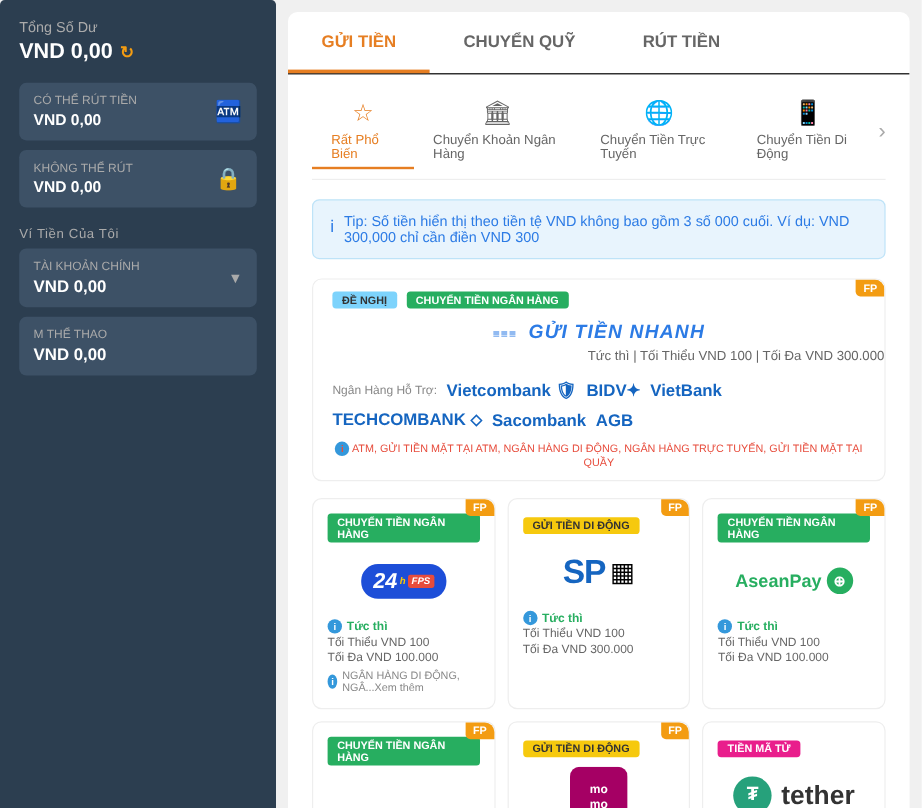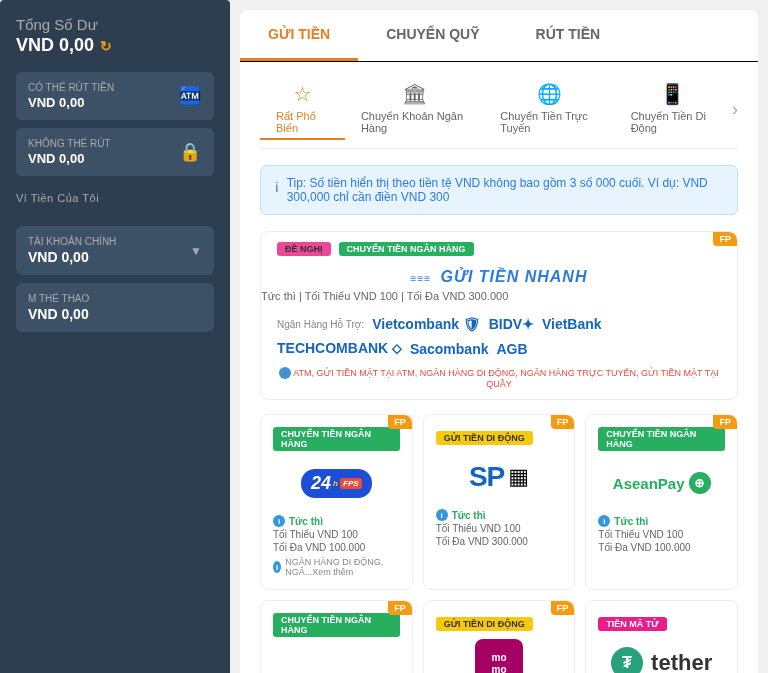--- a/index.html
+++ b/index.html
@@ -1,30 +1,30 @@
 <!DOCTYPE html>
 <html><head>
   <meta charset="utf-8">
   <style>
     * { box-sizing: border-box; margin: 0; padding: 0; }
     body { font-family: Arial, sans-serif; background: #f0f0f0; display: flex; justify-content: center; align-items: center; min-height: 100vh; }
     .app-container { display: flex; width: 768px; min-height: 673px; background: #f0f0f0; }
 
     
     .sidebar { width: 230px; background: #2c3e50; color: white; padding: 16px; flex-shrink: 0; border-radius: 4px; }
-    .sidebar-title { font-size: 15px; color: #aaa; margin-bottom: 2px; }
+    .sidebar-title { font-size: 12px; color: #aaa; margin-bottom: 2px; }
     .sidebar-balance { font-size: 18px; font-weight: bold; color: white; display: flex; align-items: center; gap: 6px; margin-bottom: 16px; }
     .refresh-icon { color: #f39c12; font-size: 14px; cursor: pointer; }
     .sidebar-card { background: #3d5166; border-radius: 6px; padding: 10px 12px; margin-bottom: 8px; display: flex; justify-content: space-between; align-items: center; }
     .sidebar-card-label { font-size: 10px; color: #aaa; margin-bottom: 2px; }
     .sidebar-card-value { font-size: 13px; color: white; font-weight: bold; }
     .card-icon { color: #aaa; font-size: 18px; }
 
     .vi-tien-section { margin-top: 16px; }
-    .vi-tien-title { font-size: 11px; color: #aaa; margin-bottom: 22px; letter-spacing: 0.5px; }
+    .vi-tien-title { font-size: 11px; color: #aaa; margin-bottom: 6px; letter-spacing: 0.5px; }
     .vi-item { background: #3d5166; border-radius: 6px; padding: 10px 12px; margin-bottom: 8px; display: flex; justify-content: space-between; align-items: center; }
     .vi-item-label { font-size: 10px; color: #aaa; }
     .vi-item-value { font-size: 14px; font-weight: bold; color: white; margin-top: 2px; }
     .chevron-icon { color: #aaa; font-size: 12px; }
 
     
     .main-content { flex: 1; padding: 10px; }
     .main-panel { background: white; border-radius: 8px; padding: 0; overflow: hidden; min-height: 640px; }
 
     
@@ -44,25 +44,25 @@
     .method-tabs-arrow { margin-left: auto; color: #aaa; cursor: pointer; font-size: 18px; }
 
     
     .info-box { background: #e8f4fd; border: 1px solid #bee3f8; border-radius: 6px; padding: 10px 14px; margin-bottom: 16px; font-size: 12px; color: #2c7be5; display: flex; gap: 8px; align-items: flex-start; }
     .info-icon { font-size: 14px; flex-shrink: 0; margin-top: 1px; }
 
     
     .payment-featured { border: 1px solid #eee; border-radius: 8px; margin-bottom: 14px; overflow: hidden; position: relative; }
     .payment-featured-header { display: flex; gap: 8px; padding: 10px 16px 6px; align-items: center; }
     .badge { font-size: 9px; font-weight: bold; padding: 2px 8px; border-radius: 3px; }
-    .badge-yellow { background: #ec4899; color: #333; }
+    .badge-yellow { background: #7dd3fc; color: #333; }
     .badge-green { background: #27ae60; color: white; }
     .featured-title { text-align: center; font-size: 16px; font-weight: bold; color: #2c7be5; letter-spacing: 1px; margin: 6px 0 4px; font-style: italic; }
     .featured-title::before { content: '≡≡≡'; color: #2c7be5; font-size: 10px; margin-right: 4px; }
-    .featured-subtitle { text-align: left; font-size: 11px; color: #666; margin-bottom: 8px; }
+    .featured-subtitle { text-align: right; font-size: 11px; color: #666; margin-bottom: 8px; }
     .featured-banks { display: flex; align-items: center; gap: 8px; padding: 6px 16px; font-size: 10px; color: #888; flex-wrap: wrap; }
     .bank-name { font-size: 14px; color: #1565c0; font-weight: bold; display: flex; align-items: center; gap: 2px; }
     .featured-footer { font-size: 9px; color: #888; text-align: center; padding: 4px 16px 10px; }
     .featured-footer span { color: #e74c3c; }
     .fp-badge { position: absolute; top: 0; right: 0; background: #f39c12; color: white; font-size: 9px; font-weight: bold; padding: 2px 6px; border-radius: 0 8px 0 4px; }
 
     .cards-grid { display: grid; grid-template-columns: 1fr 1fr 1fr; gap: 10px; margin-bottom: 10px; }
     .payment-card { border: 1px solid #eee; border-radius: 8px; padding: 12px; position: relative; }
     .card-tag { font-size: 9px; font-weight: bold; padding: 2px 8px; border-radius: 3px; margin-bottom: 8px; display: inline-block; }
     .card-tag-green { background: #27ae60; color: white; }

